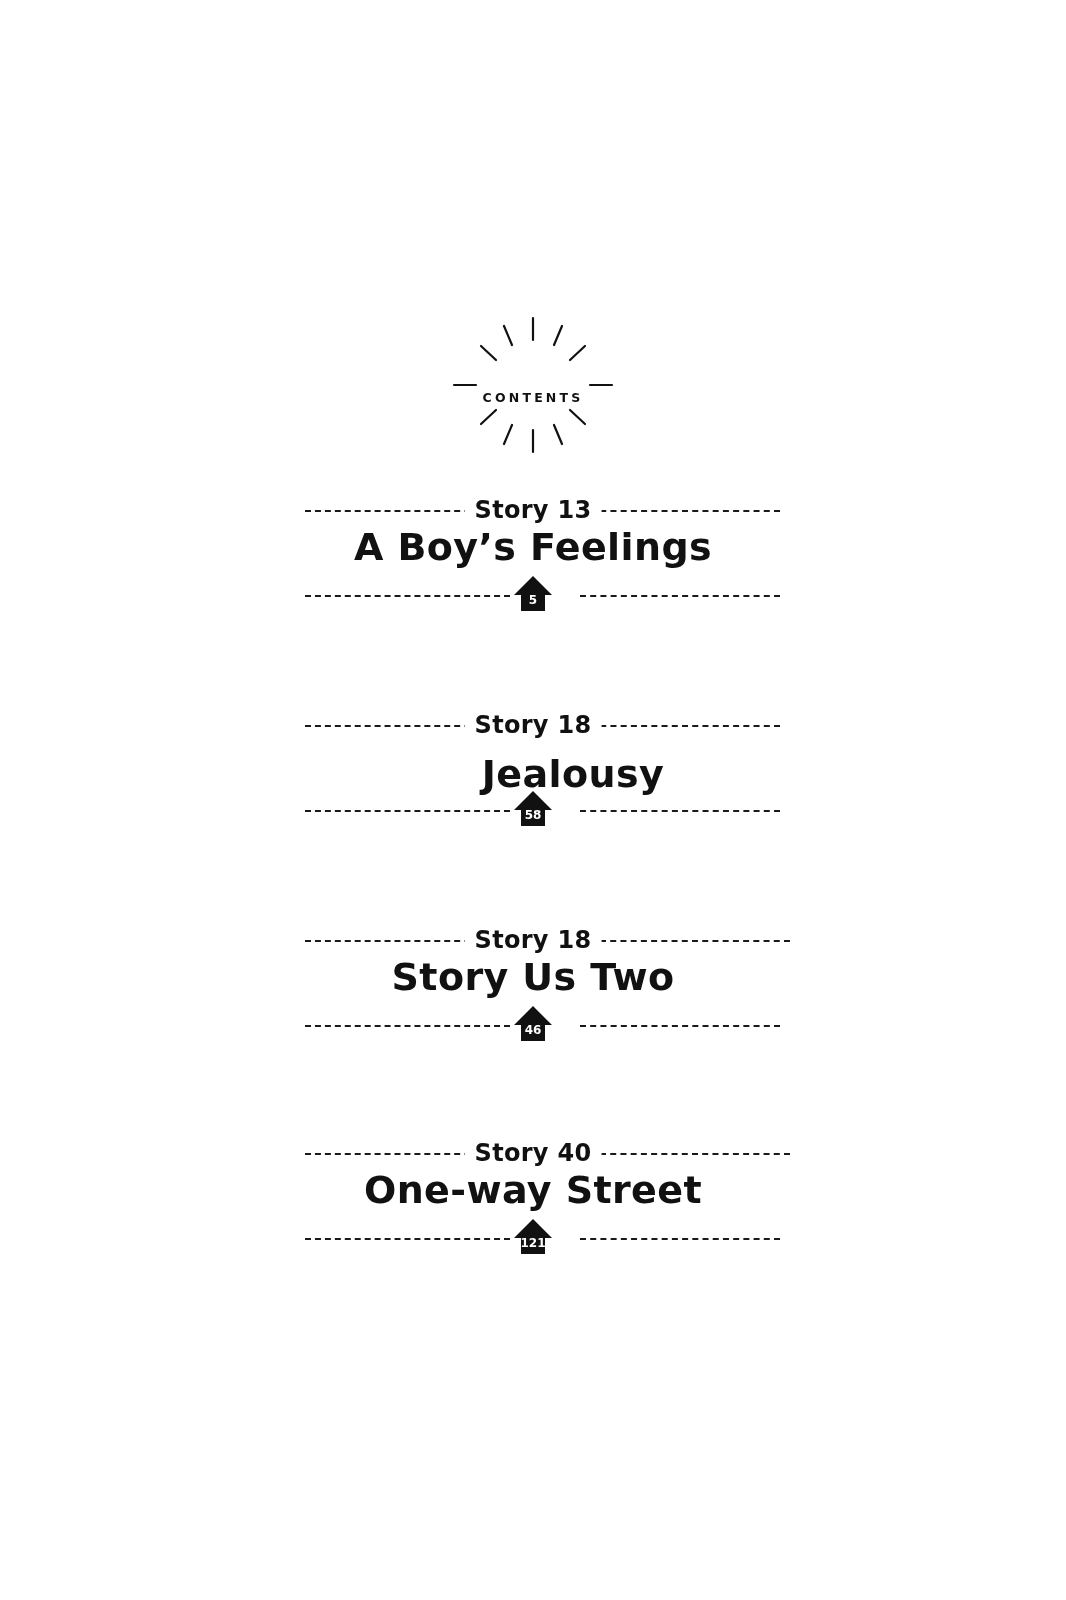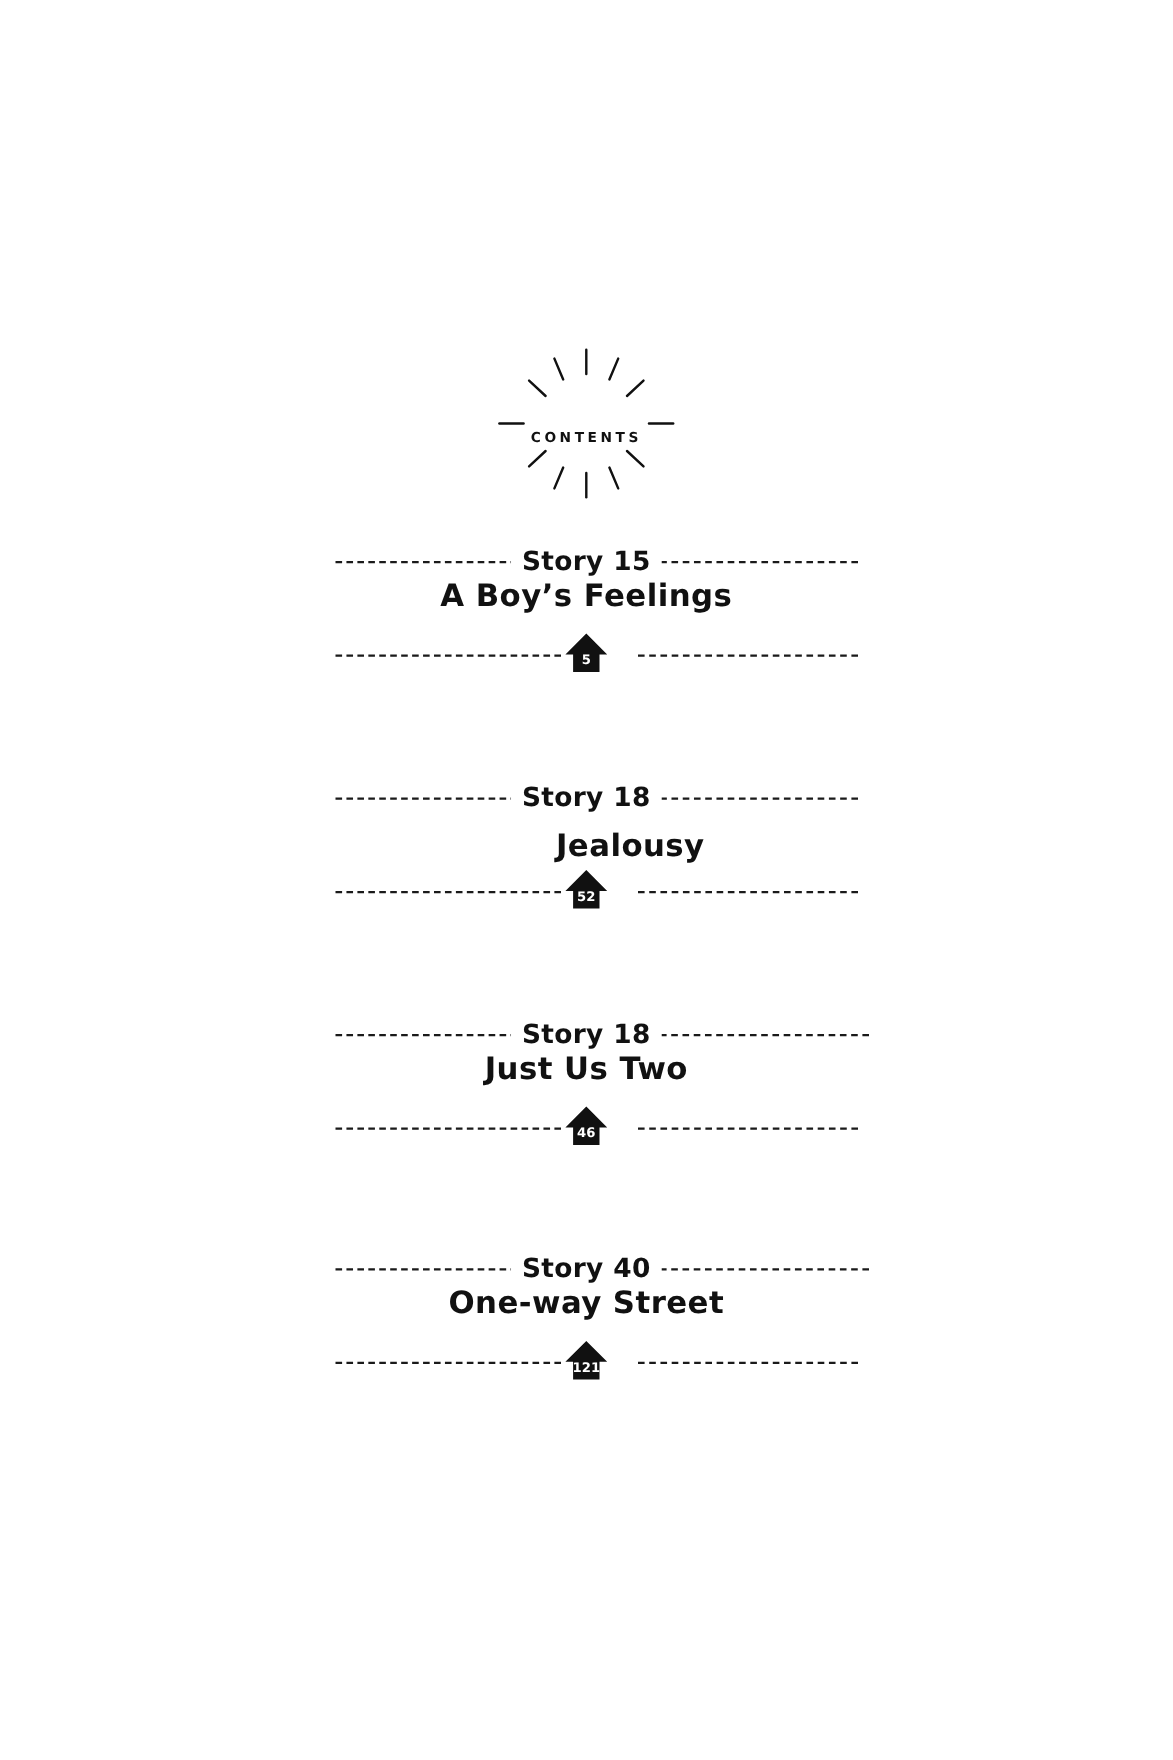--- a/index.html
+++ b/index.html
@@ -80,21 +80,21 @@
     white-space: nowrap;
     background: #ffffff;
     padding: 0 10px;
     letter-spacing: 0.3px;
   }
   .title {
     position: absolute;
     left: 0;
     width: 1066px;
     text-align: center;
-    font-size: 28px;
+    font-size: 38px;
     font-weight: 700;
     letter-spacing: 0.4px;
     white-space: nowrap;
   }
   .pagemark {
     position: absolute;
     left: 50%;
     transform: translateX(-50%);
     width: 42px;
     height: 42px;
@@ -144,21 +144,21 @@
         <line x1="142" y1="75" x2="164" y2="75"></line>
       </g>
     </svg>
     <div class="contents-word">CONTENTS</div>
   </div>
 
   <div class="entry" style="top:490px;">
     <div class="rule" style="top:10px;">
       <div class="dashleft" style="left:305px; width:185px;"></div>
       <div class="dashright" style="left:590px; width:190px;"></div>
-      <div class="story-label">Story 15</div>
+      <div class="story-label">Story 13</div>
     </div>
     <div class="title" style="top:35px;">A Boy’s Feelings</div>
     <div class="rule" style="top:95px;">
       <div class="dashleft" style="left:305px; width:205px;"></div>
       <div class="dashright" style="left:580px; width:200px;"></div>
     </div>
     <div class="pagemark" style="top:83px;">
       <svg class="house" viewBox="0 0 42 42">
         <path d="M21 3 L40 22 L33 22 L33 38 L9 38 L9 22 L2 22 Z" fill="#111111"></path>
       </svg>
@@ -174,31 +174,31 @@
     </div>
     <div class="title" style="top:47px;margin-left:40px;">Jealousy</div>
     <div class="rule" style="top:95px;">
       <div class="dashleft" style="left:305px; width:205px;"></div>
       <div class="dashright" style="left:580px; width:200px;"></div>
     </div>
     <div class="pagemark" style="top:83px;">
       <svg class="house" viewBox="0 0 42 42">
         <path d="M21 3 L40 22 L33 22 L33 38 L9 38 L9 22 L2 22 Z" fill="#111111"></path>
       </svg>
-      <div class="num">52</div>
+      <div class="num">58</div>
     </div>
   </div>
 
   <div class="entry" style="top:920px;">
     <div class="rule" style="top:10px;">
       <div class="dashleft" style="left:305px; width:185px;"></div>
       <div class="dashright" style="left:600px; width:190px;"></div>
       <div class="story-label">Story 18</div>
     </div>
-    <div class="title" style="top:35px;">Just Us Two</div>
+    <div class="title" style="top:35px;">Story Us Two</div>
     <div class="rule" style="top:95px;">
       <div class="dashleft" style="left:305px; width:205px;"></div>
       <div class="dashright" style="left:580px; width:200px;"></div>
     </div>
     <div class="pagemark" style="top:83px;">
       <svg class="house" viewBox="0 0 42 42">
         <path d="M21 3 L40 22 L33 22 L33 38 L9 38 L9 22 L2 22 Z" fill="#111111"></path>
       </svg>
       <div class="num">46</div>
     </div>

